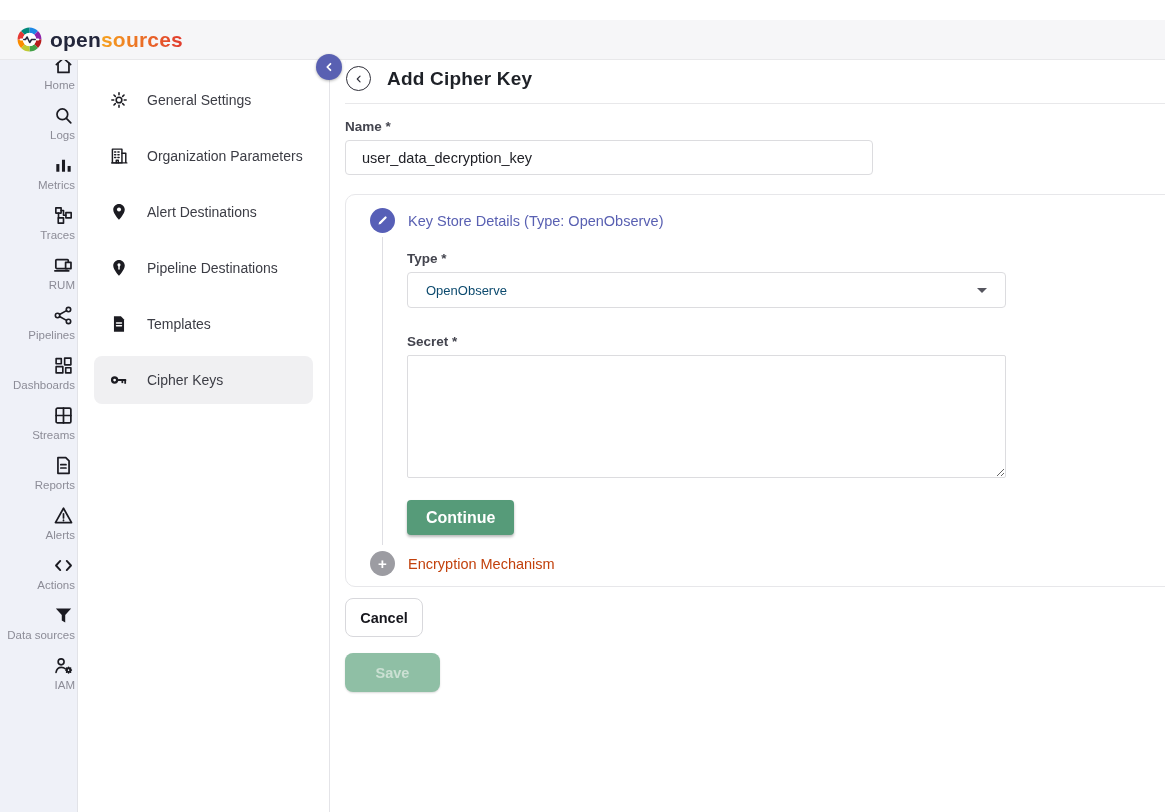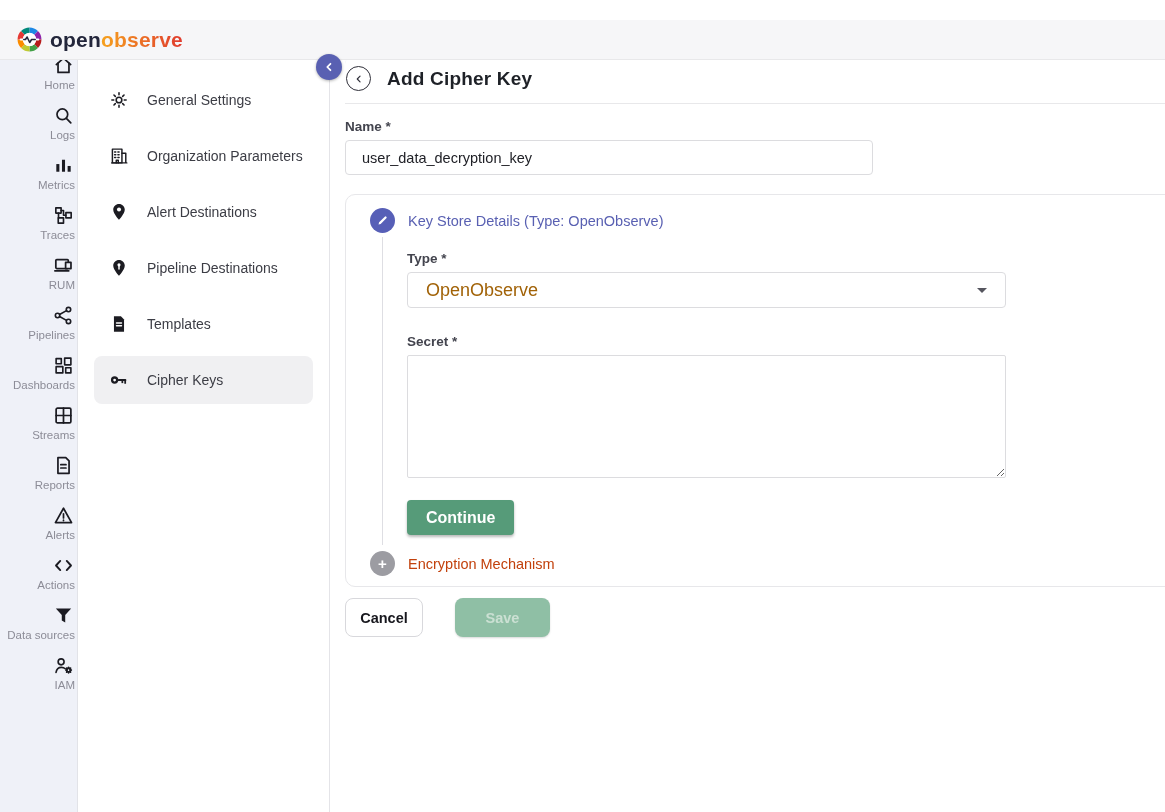--- a/index.html
+++ b/index.html
@@ -71,35 +71,35 @@
   .step-circle svg { width:13px; height:13px; }
   .step-circle .plus-glyph { color:#fff; font-size:15px; font-weight:700; line-height:1; margin-top:-1px; }
   .step-title-active { font-size:14.5px; color:#5960B2; }
   .step-title-muted { font-size:14.5px; color:#c2410c; }
 
   .step-body { margin-left:12px; border-left:1px solid #DEDEE3; padding:0 0 10px 24px; margin-top:4px; }
   .type-block { padding-top:14px; }
   .select-box { margin-top:6px; width:599px; height:36px; border:1px solid #DCDCDF;
                 border-radius:4px; display:flex; align-items:center; justify-content:space-between;
                 padding:0 18px; cursor:pointer; background:#fff; }
-  .select-value { font-size:18px; color:#a16207; }
+  .select-value { font-size:13px; color:#0c4a6e; }
   .caret-down { width:0; height:0; border-left:5px solid transparent;
                 border-right:5px solid transparent; border-top:5.5px solid #55555E; }
   .secret-block { margin-top:26px; }
   .secret-area { margin-top:6px; display:block; width:599px; height:123px;
                  border:1px solid #DCDCDF; border-radius:2px; resize:both;
                  font-family:inherit; font-size:14px; padding:8px 12px; outline:none; }
   .continue-btn { margin-top:22px; display:inline-block; background:#569B79; color:#fff;
                   border:none; border-radius:4px; padding:8.5px 19px; font-size:16px;
                   font-weight:600; font-family:inherit; cursor:pointer;
                   box-shadow:0 2px 3px rgba(0,0,0,.28); }
   .step2-row { margin-top:6px; }
 
   
-  .actions-row { display:flex; gap:32px; margin-top:11px; }
+  .actions-row { display:flex; gap:16px; margin-top:11px;flex-direction:column; }
   .cancel-btn { width:78px; height:39px; background:#fff; border:1px solid #D8D8DC;
                 border-radius:8px; font-size:14.5px; font-weight:700; color:#17171D;
                 font-family:inherit; cursor:pointer; }
   .save-btn { width:95px; height:39px; background:#8FBFA5; border:none; border-radius:8px;
               font-size:14.5px; font-weight:700; color:#CBE0D3; font-family:inherit;
               cursor:pointer; box-shadow:0 1px 2px rgba(0,0,0,.15); }
 </style>
 </head>
 <body>
 
@@ -115,21 +115,21 @@
         <path d="M6.64 19.36 A9 9 0 0 1 4 13" stroke="#FB8C00"></path>
         <path d="M4 13 A9 9 0 0 1 6.64 6.64" stroke="#E53935"></path>
         <path d="M6.64 6.64 A9 9 0 0 1 13 4" stroke="#00897B"></path>
       </g>
       <circle cx="13" cy="13" r="6.3" fill="#fff"></circle>
       <path d="M4.5 13h4l2.1-3.1 2.6 6.2 2.1-3.1h6.2" fill="none" stroke="#fff" stroke-width="1.9" stroke-linejoin="round" stroke-linecap="round"></path>
       <path d="M7.5 13h1.6l1.6-2.4 2.5 5.3 1.8-2.9h3.5" fill="none" stroke="#23263B" stroke-width="1.5" stroke-linejoin="round" stroke-linecap="round"></path>
     </svg>
     <div class="brand">
       <span class="brand-open">open</span>
-        <span class="brand-observe">observe</span>
+        <span class="brand-observe">sources</span>
     </div>
   </div>
 </div>
 
 <div class="rail">
   <div class="rail-item">
     <span class="icon"><svg viewBox="0 0 24 24" fill="none" stroke="currentColor" stroke-width="1.8" stroke-linecap="round" stroke-linejoin="round" style="width:100%;height:100%">
           <path d="M4.5 11L12 4.2 19.5 11"></path>
           <path d="M6.3 9.6V19.2h11.4V9.6"></path>
         </svg></span>

